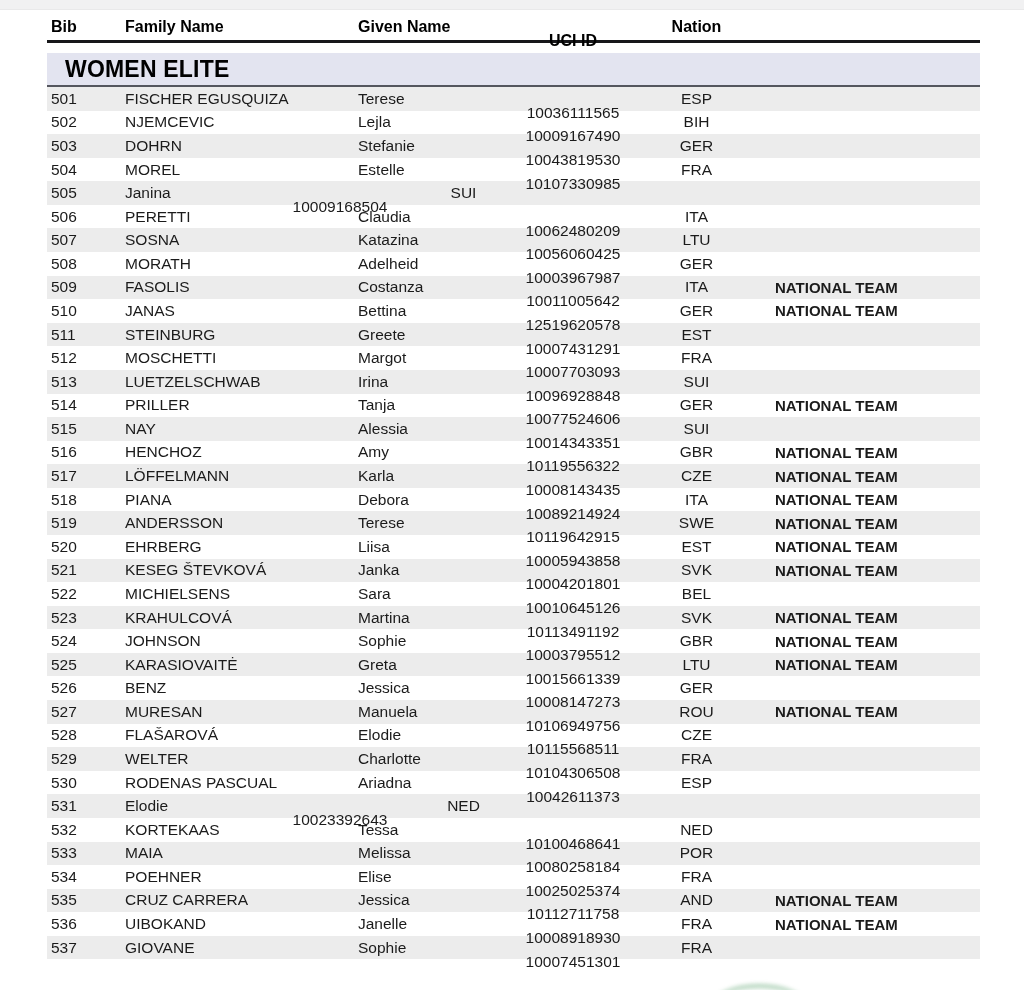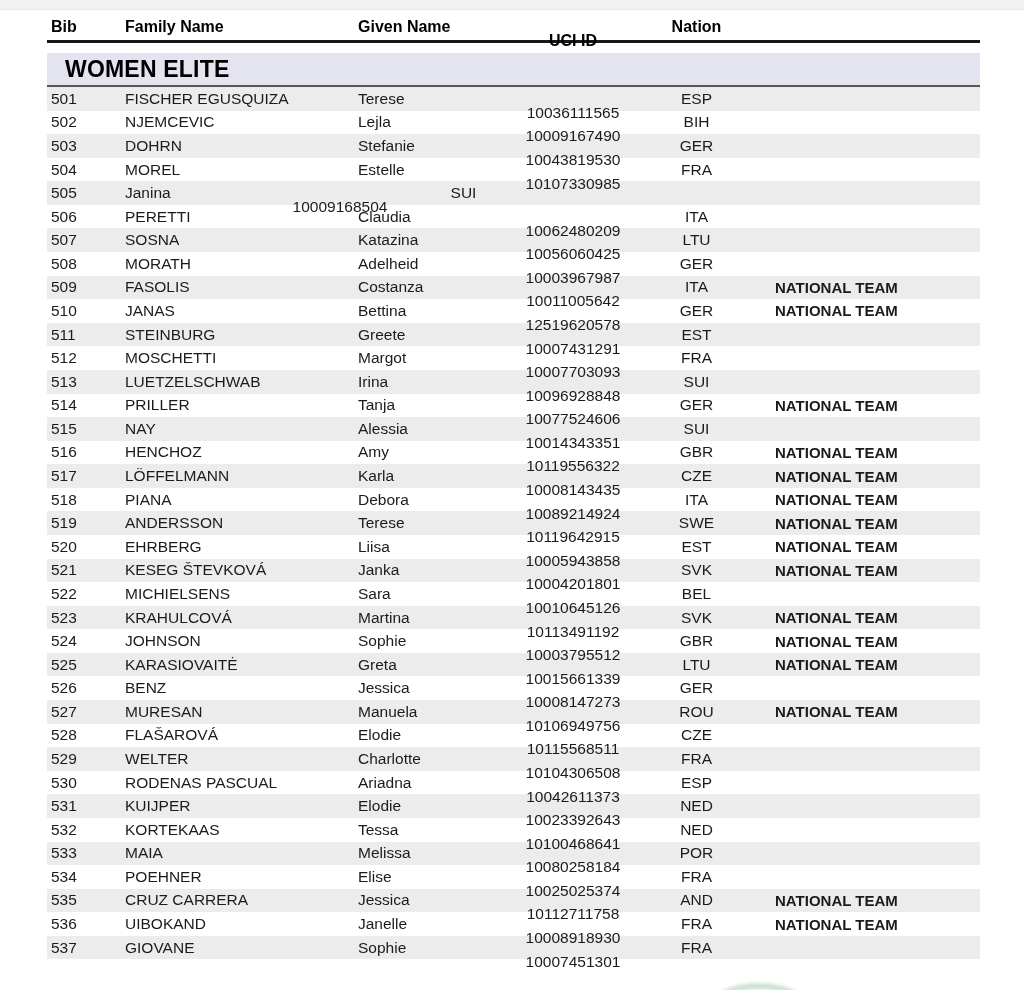--- a/index.html
+++ b/index.html
@@ -320,21 +320,20 @@
       <div class="row">
     <div class="col-bib">530</div>
     <div class="col-family">RODENAS PASCUAL</div>
     <div class="col-given">Ariadna</div>
     <div class="col-uci">10042611373</div>
     <div class="col-nation">ESP</div>
     <div class="col-team"></div>
   </div>
       <div class="row striped">
     <div class="col-bib">531</div>
-    <div class="col-family">KUIJPER</div>
     <div class="col-given">Elodie</div>
     <div class="col-uci">10023392643</div>
     <div class="col-nation">NED</div>
     <div class="col-team"></div>
   </div>
       <div class="row">
     <div class="col-bib">532</div>
     <div class="col-family">KORTEKAAS</div>
     <div class="col-given">Tessa</div>
     <div class="col-uci">10100468641</div>

